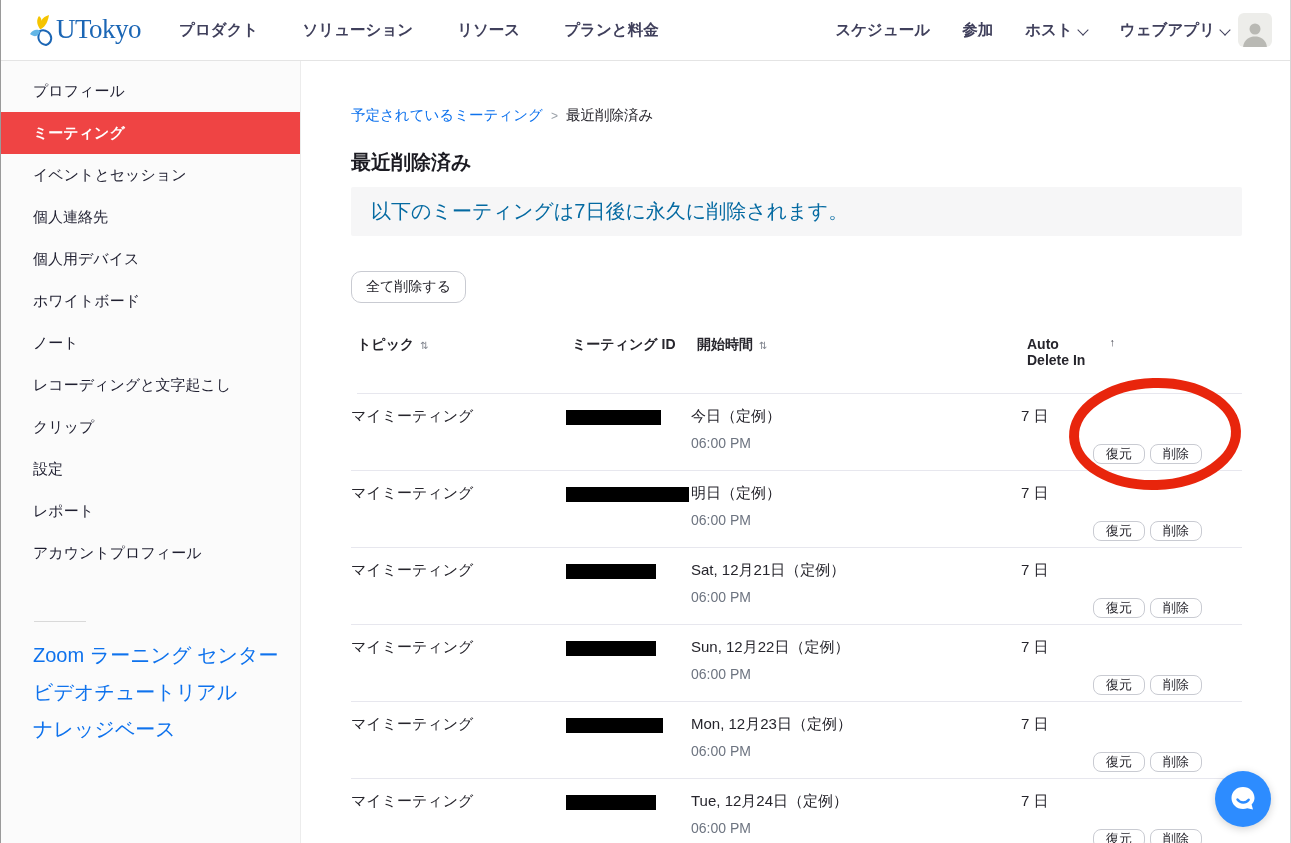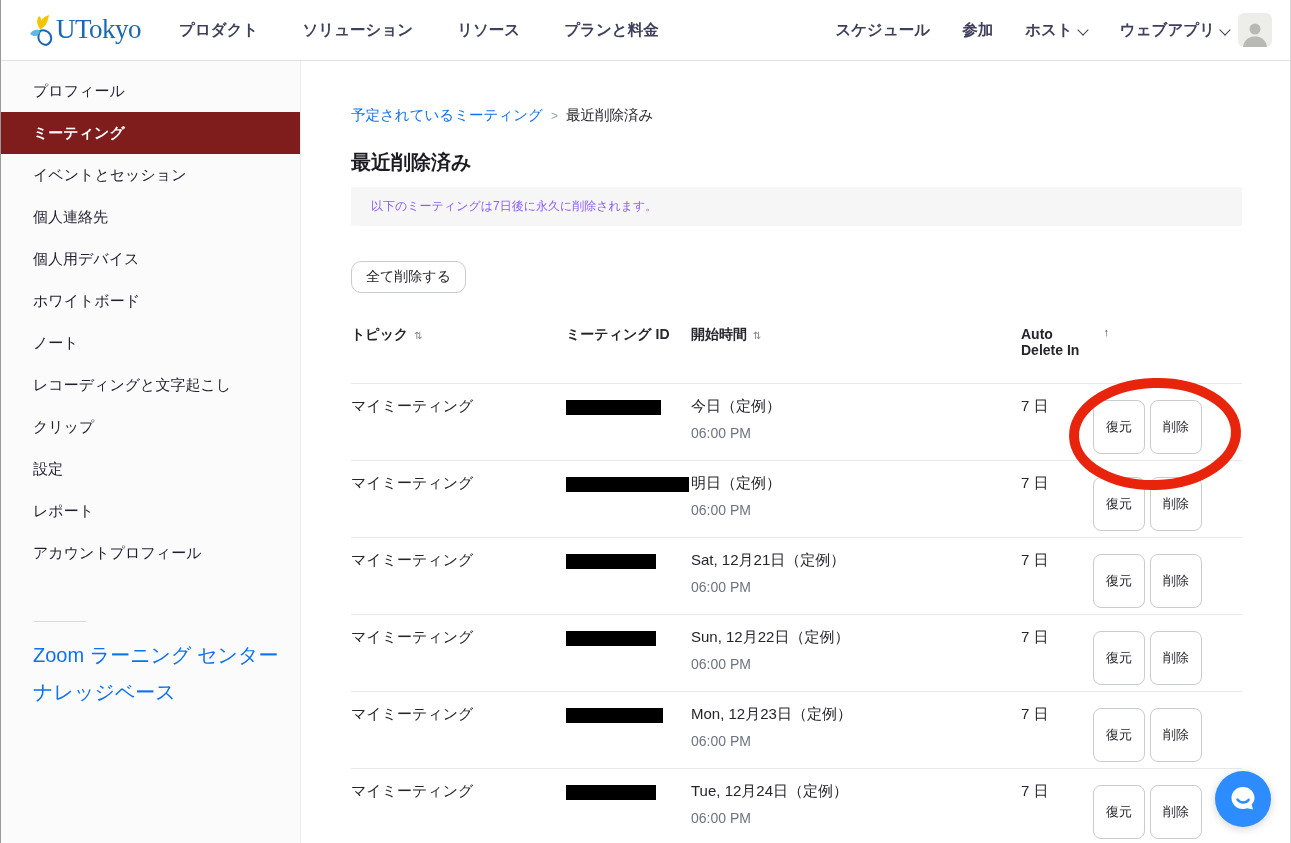--- a/index.html
+++ b/index.html
@@ -23,54 +23,54 @@
   .chev { width:9px; height:9px; display:inline-block; position:relative; top:-2px; }
   .chev::after { content:""; position:absolute; left:0; top:2px; width:7px; height:7px;
     border-right:1.8px solid #40405c; border-bottom:1.8px solid #40405c; transform:rotate(45deg); }
   .avatar { width:34px; height:34px; border-radius:6px; background:#ededea; margin-left:8px;
     display:flex; align-items:flex-end; justify-content:center; overflow:hidden; cursor:pointer; }
   
   .container { display:flex; height:782px; }
   .sidebar { width:300px; background:#fbfbfb; border-right:1px solid #ececec; padding-top:9px; flex-shrink:0; }
   .side-item { height:42px; display:flex; align-items:center; padding-left:32px;
     font-size:15px; color:#1f1f30; cursor:pointer; white-space:nowrap; }
-  .side-item.active { background:#7f1d1d; color:#fff; font-weight:600; }
+  .side-item.active { background:#ef4444; color:#fff; font-weight:600; }
   .side-divider { border:none; border-top:1px solid #d9d9d9; width:52px; margin:47px 0 15px 33px; }
   .side-link { height:37px; display:flex; align-items:center; padding-left:32px;
     font-size:20px; color:#0E72ED; cursor:pointer; white-space:nowrap; }
   
   .main { flex:1; padding:45px 48px 0 50px; position:relative; background:#fff; }
   .breadcrumb { font-size:14.5px; display:flex; gap:8px; align-items:center; }
   .crumb-link { color:#0E72ED; cursor:pointer; }
   .crumb-sep { color:#9aa0a8; font-size:12px; }
   .crumb-current { color:#26252c; }
   .page-title { font-size:20px; font-weight:700; margin-top:24px; color:#1c1b22; }
   .notice { background:#f6f6f7; border-radius:2px; margin-top:11px; padding:11px 20px;
-    font-size:12px; color:#8b5cf6; }
+    font-size:20px; color:#0369a1; }
   .delete-all-btn { margin-top:35px; background:#fff; border:1px solid #c9cbd2; border-radius:10px;
     padding:6px 14px; font-size:14px; color:#26252c; cursor:pointer; font-family:inherit; }
   
   .table { margin-top:31px; }
   .thead { display:flex; align-items:flex-start; padding-top:2px; height:60px;
-    border-bottom:1px solid #e7e7ee; font-size:14px; font-weight:700; color:#26252c; }
+    border-bottom:1px solid #e7e7ee; font-size:14px; font-weight:700; color:#26252c;margin-left:6px; }
   .col-topic { width:215px; flex-shrink:0; }
   .col-id    { width:125px; flex-shrink:0; }
   .col-start { width:330px; flex-shrink:0; }
   .col-auto  { width:88px;  flex-shrink:0; }
   .col-actions { flex:1; }
   .sort-glyph { font-size:10px; color:#7e828c; font-weight:400; margin-left:6px; }
   .auto-head { display:flex; flex-direction:row; gap:16px; }
   .sort-asc { font-size:11px; color:#4a4a55; font-weight:400; padding-left:4px; }
   .trow { display:flex; align-items:flex-start; position:relative; height:77px;
     border-bottom:1px solid #e7e7ee; padding-top:13px; font-size:15px; }
   .redacted { height:15px; background:#000; margin-top:3px; }
   .start-date { color:#26252c; }
   .start-time { color:#6d7480; font-size:14px; margin-top:9px; }
   .row-actions { position:absolute; right:40px; bottom:6px; display:flex; gap:5px; }
-  .mini-btn { background:#fff; border:1px solid #c9cbd2; border-radius:8px; padding:17px 12px;
+  .mini-btn { background:#fff; border:1px solid #c9cbd2; border-radius:8px; padding:0 12px;
     font-size:13px; color:#26252c; cursor:pointer; font-family:inherit; white-space:nowrap; }
   
   .annotation-layer { position:absolute; left:0; top:0; width:1291px; height:843px;
     pointer-events:none; z-index:50; }
   .chat-fab { position:absolute; left:1214px; top:771px; width:56px; height:56px; border-radius:50%;
     background:#2D8CFF; border:none; cursor:pointer; z-index:60;
     display:flex; align-items:center; justify-content:center;
     box-shadow:0 2px 8px rgba(0,0,0,0.18); }
 </style>
 </head>
@@ -136,20 +136,21 @@
       <div class="side-item">個人用デバイス</div>
       <div class="side-item">ホワイトボード</div>
       <div class="side-item">ノート</div>
       <div class="side-item">レコーディングと文字起こし</div>
       <div class="side-item">クリップ</div>
       <div class="side-item">設定</div>
       <div class="side-item">レポート</div>
       <div class="side-item">アカウントプロフィール</div>
       <hr class="side-divider">
       <div class="side-link">Zoom ラーニング センター</div>
+      <div class="side-link">ビデオチュートリアル</div>
       <div class="side-link">ナレッジベース</div>
     </aside>
 
   <main class="main">
     <div class="breadcrumb">
       <span class="crumb-link">予定されているミーティング</span>
       <span class="crumb-sep">&gt;</span>
       <span class="crumb-current">最近削除済み</span>
     </div>
 

